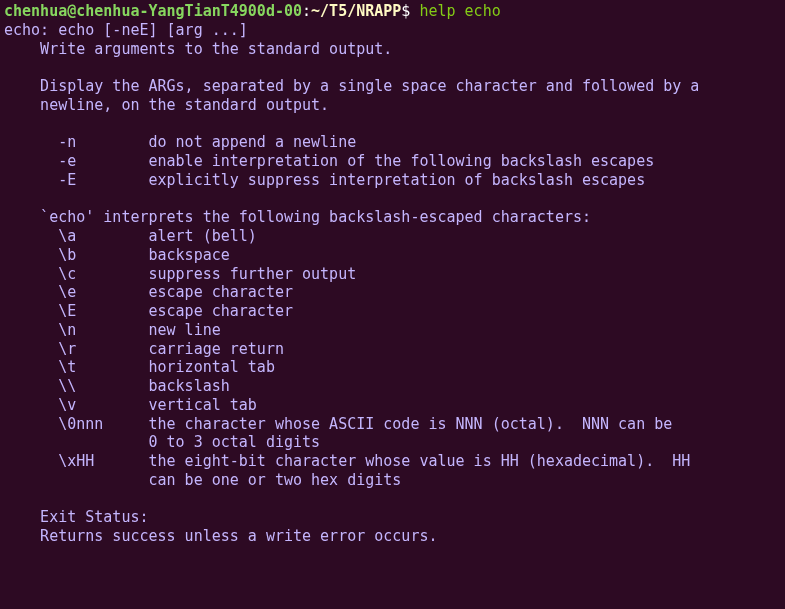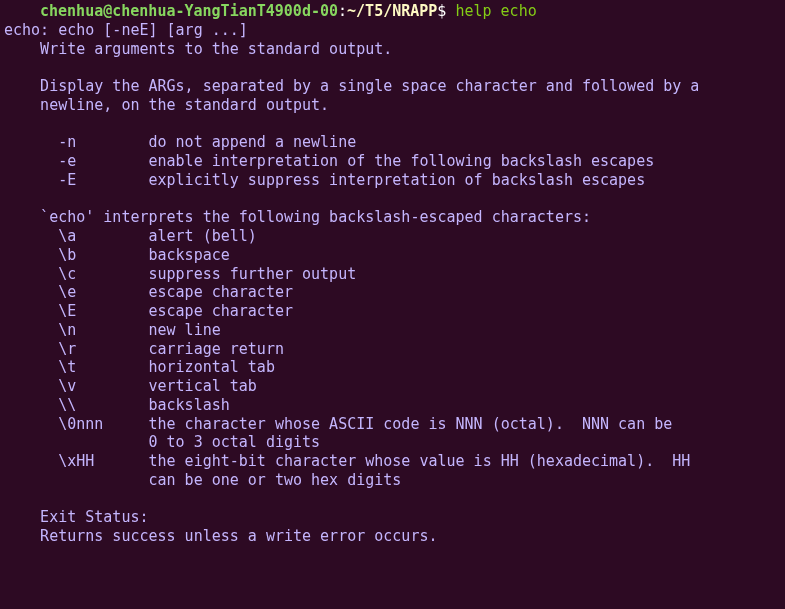--- a/index.html
+++ b/index.html
@@ -20,21 +20,20 @@
     }
     .terminal {
       padding: 2px 4px;
     }
     .prompt-line {
       white-space: pre;
     }
     .user-host {
       color: #87d75f;
       font-weight: bold;
-      margin-left: 36px;
     }
     .colon {
       color: #ffffff;
     }
     .path {
       color: #fef9c3;
       font-weight: bold;
     }
     .dollar {
       color: #ffffff;
@@ -67,22 +66,22 @@
   <div class="line output">    </div>
   <div class="line output">    `echo' interprets the following backslash-escaped characters:</div>
   <div class="line output">      \a        alert (bell)</div>
   <div class="line output">      \b        backspace</div>
   <div class="line output">      \c        suppress further output</div>
   <div class="line output">      \e        escape character</div>
   <div class="line output">      \E        escape character</div>
   <div class="line output">      \n        new line</div>
   <div class="line output">      \r        carriage return</div>
   <div class="line output">      \t        horizontal tab</div>
+  <div class="line output">      \\        backslash</div>
   <div class="line output">      \v        vertical tab</div>
-  <div class="line output">      \\        backslash</div>
   <div class="line output">      \0nnn     the character whose ASCII code is NNN (octal).  NNN can be</div>
   <div class="line output">                0 to 3 octal digits</div>
   <div class="line output">      \xHH      the eight-bit character whose value is HH (hexadecimal).  HH</div>
   <div class="line output">                can be one or two hex digits</div>
   <div class="line output">    </div>
   <div class="line output">    Exit Status:</div>
   <div class="line output">    Returns success unless a write error occurs.</div>
 </div>
 
 </body></html>

